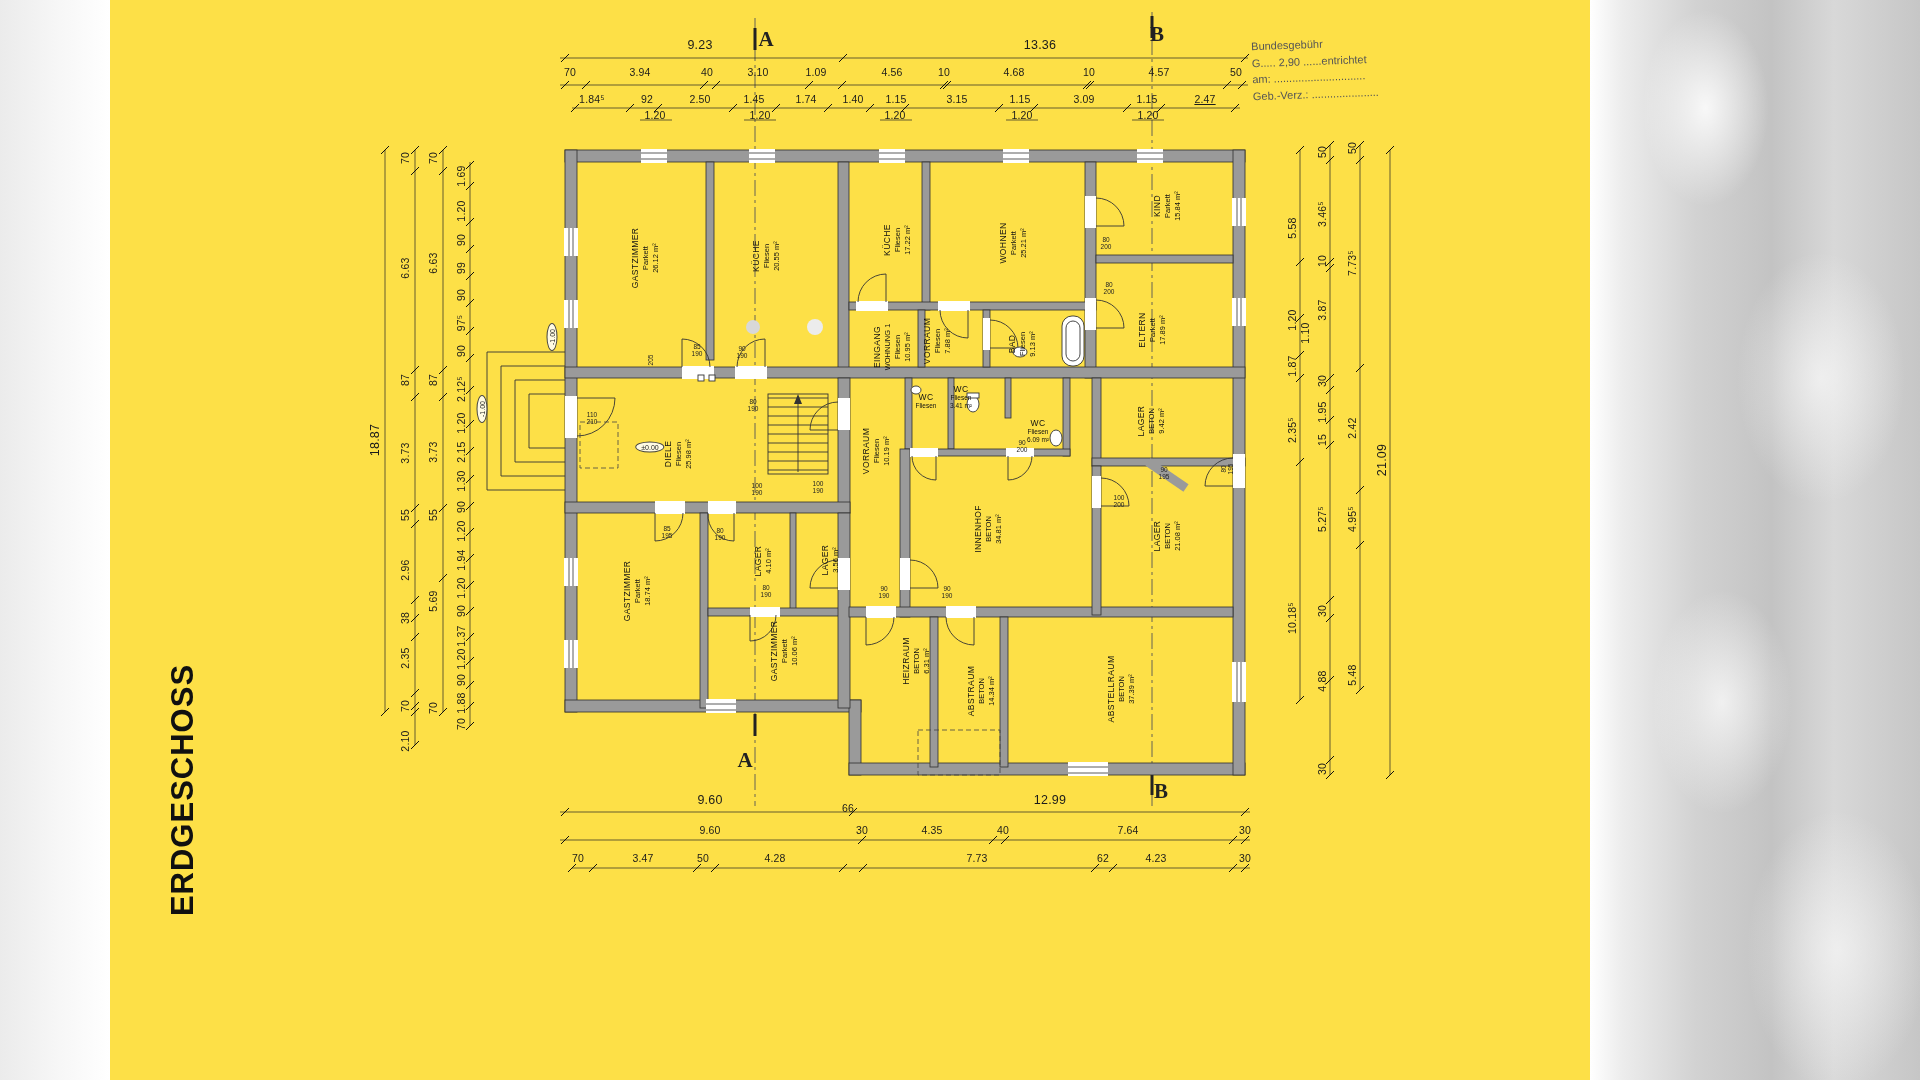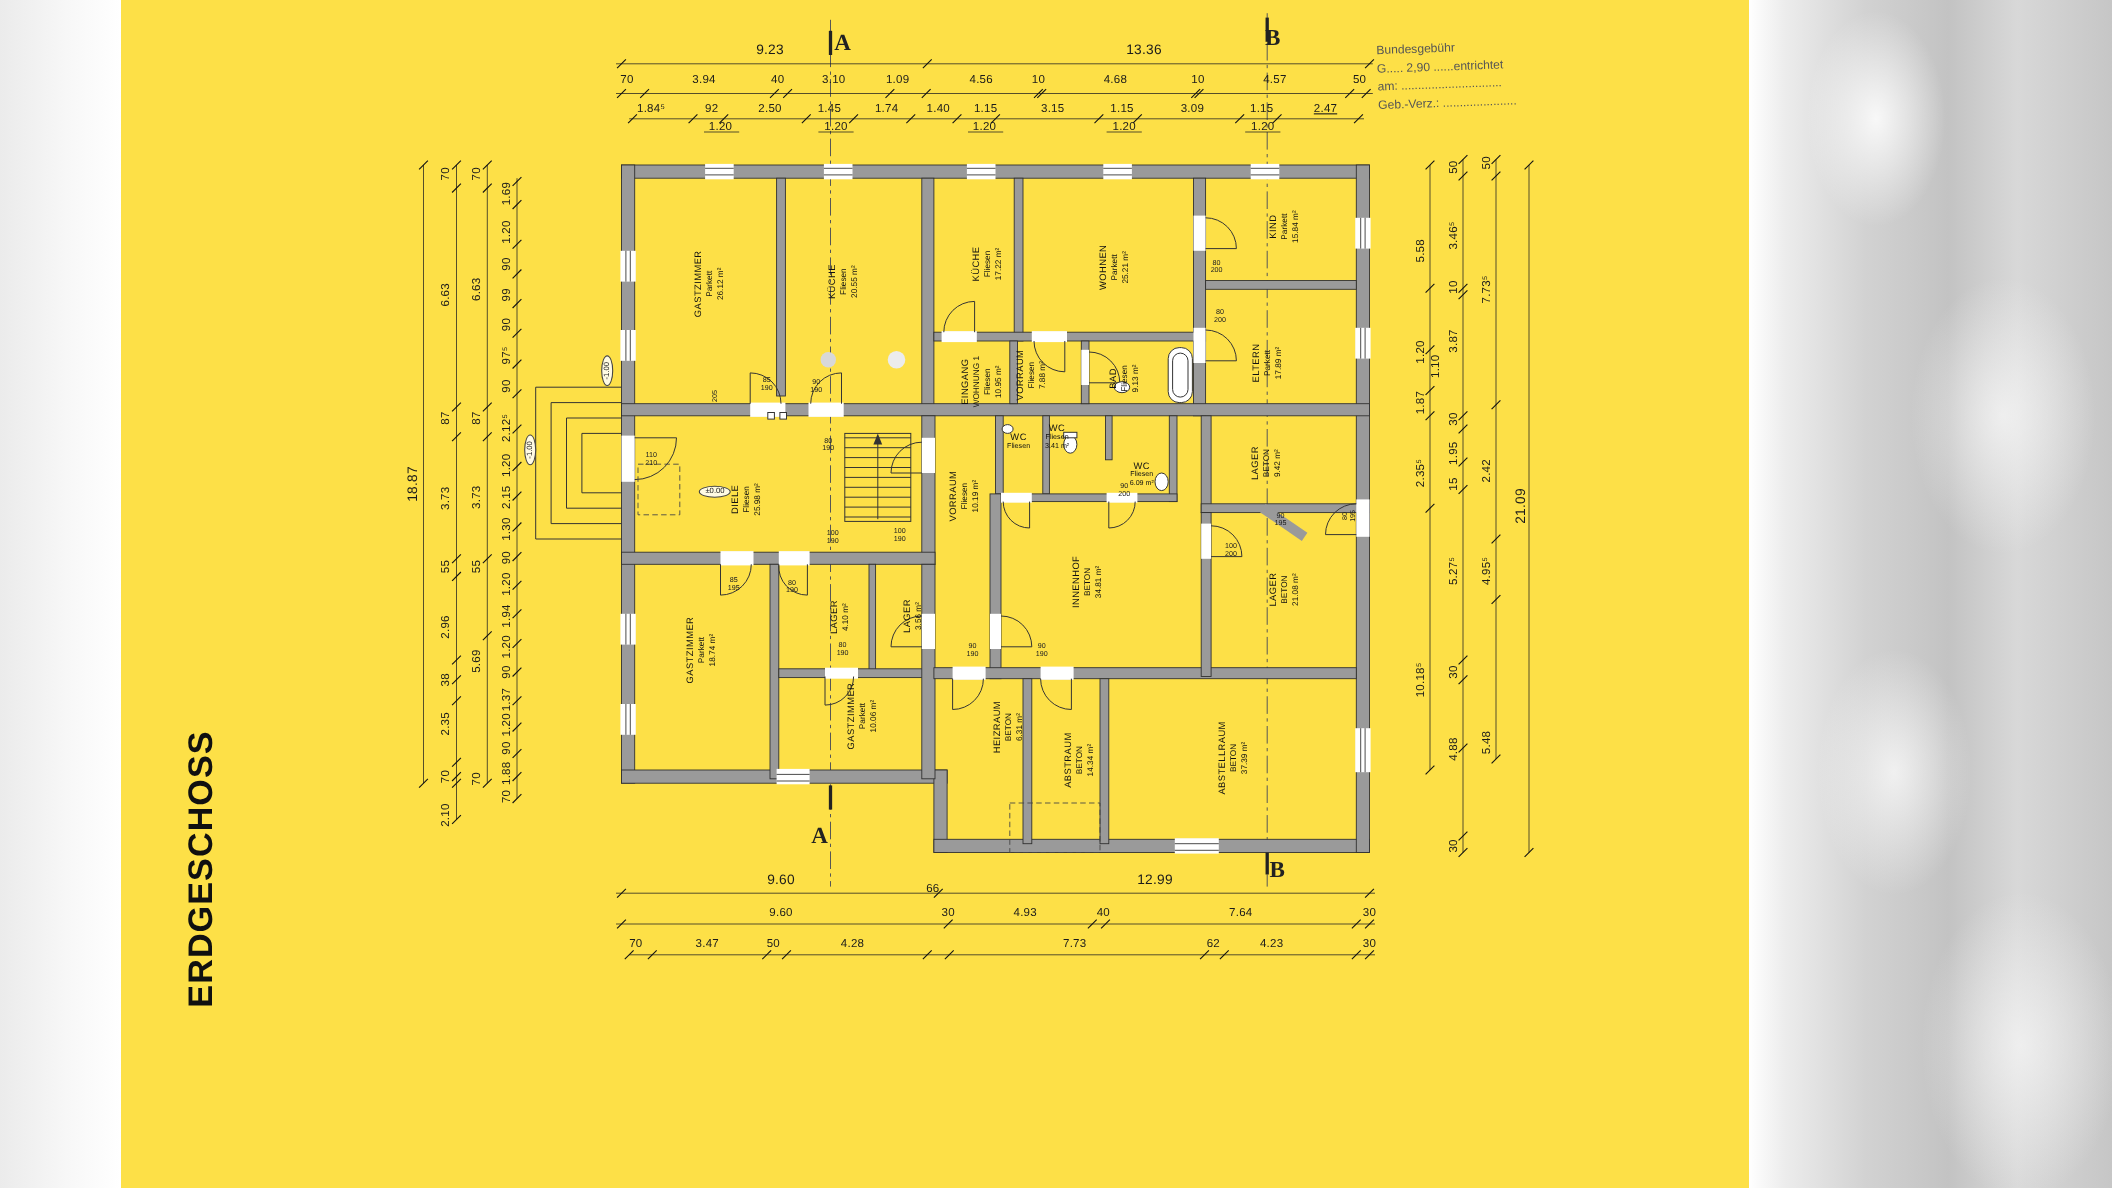--- a/index.html
+++ b/index.html
@@ -373,21 +373,21 @@
       <div class="dim" style="left: 1205px; top: 99px; text-decoration: underline;">2.47</div>
       <div class="dim" style="left: 655px; top: 115px;">1.20</div>
       <div class="dim" style="left: 760px; top: 115px;">1.20</div>
       <div class="dim" style="left: 895px; top: 115px;">1.20</div>
       <div class="dim" style="left: 1022px; top: 115px;">1.20</div>
       <div class="dim" style="left: 1148px; top: 115px;">1.20</div>
       <div class="dim big" style="left: 710px; top: 800px;">9.60</div>
       <div class="dim big" style="left: 1050px; top: 800px;">12.99</div>
       <div class="dim" style="left: 710px; top: 830px;">9.60</div>
       <div class="dim" style="left: 862px; top: 830px;">30</div>
-      <div class="dim" style="left: 932px; top: 830px;">4.93</div>
+      <div class="dim" style="left: 932px; top: 830px;">4.35</div>
       <div class="dim" style="left: 1003px; top: 830px;">40</div>
       <div class="dim" style="left: 1128px; top: 830px;">7.64</div>
       <div class="dim" style="left: 1245px; top: 830px;">30</div>
       <div class="dim" style="left: 578px; top: 858px;">70</div>
       <div class="dim" style="left: 643px; top: 858px;">3.47</div>
       <div class="dim" style="left: 703px; top: 858px;">50</div>
       <div class="dim" style="left: 775px; top: 858px;">4.28</div>
       <div class="dim" style="left: 848px; top: 808px;">66</div>
       <div class="dim" style="left: 977px; top: 858px;">7.73</div>
       <div class="dim" style="left: 1103px; top: 858px;">62</div>

